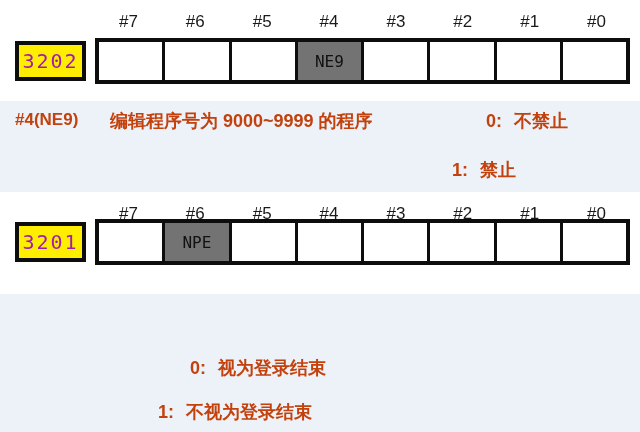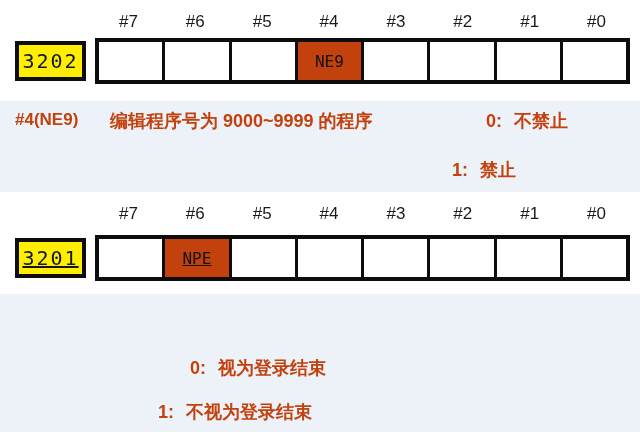--- a/index.html
+++ b/index.html
@@ -16,41 +16,41 @@
   .bitlabels {
     position:absolute; left:95px; width:535px; display:flex;
     font-size:17px; color:#1a1a1a;
   }
   #bitlabels-1 { top:12px; }
   #bitlabels-2 { top:204px; }
   .bitlabels span { flex:1; text-align:center; }
 
   .regrow { position:absolute; left:15px; display:flex; align-items:center; }
   #regrow-1 { top:38px; }
-  #regrow-2 { top:235px;text-decoration:underline; }
+  #regrow-2 { top:219px; }
 
   .regbox {
     width:63px; height:32px; margin-right:9px;
     background:#ffee00; border:4px solid #0d0d0d;
     display:flex; align-items:center; justify-content:center;
     font-family:"DejaVu Sans Mono", monospace;
-    font-size:20px; letter-spacing:2px; color:#0f172a;
+    font-size:20px; letter-spacing:2px; color:#a21caf;
   }
   .bittable {
     width:527px; height:38px; border:4px solid #0d0d0d;
     display:flex; background:#ffffff;
   }
   .cell {
     flex:1; border-left:3px solid #0d0d0d;
     display:flex; align-items:center; justify-content:center;
     font-family:"DejaVu Sans Mono", monospace;
     font-size:16px; color:#111;
   }
   .cell:first-child { border-left:none; }
-  .cell.hl { background:#c2410c; }
+  .cell.hl { background:#737373; }
 
   .tl { position:absolute; font-weight:bold; white-space:nowrap; color:#c2410c; }
   .ref  { font-size:17px; }
   .desc { font-size:18px; }
   .opt  { font-size:18px; }
   .opt .val { margin-right:12px; }
 
   #ref-1  { left:15px;  top:110px; }
   #desc-1 { left:110px; top:109px; }
   #opt-1-0 { left:450px; top:109px;margin-left:36px; }

